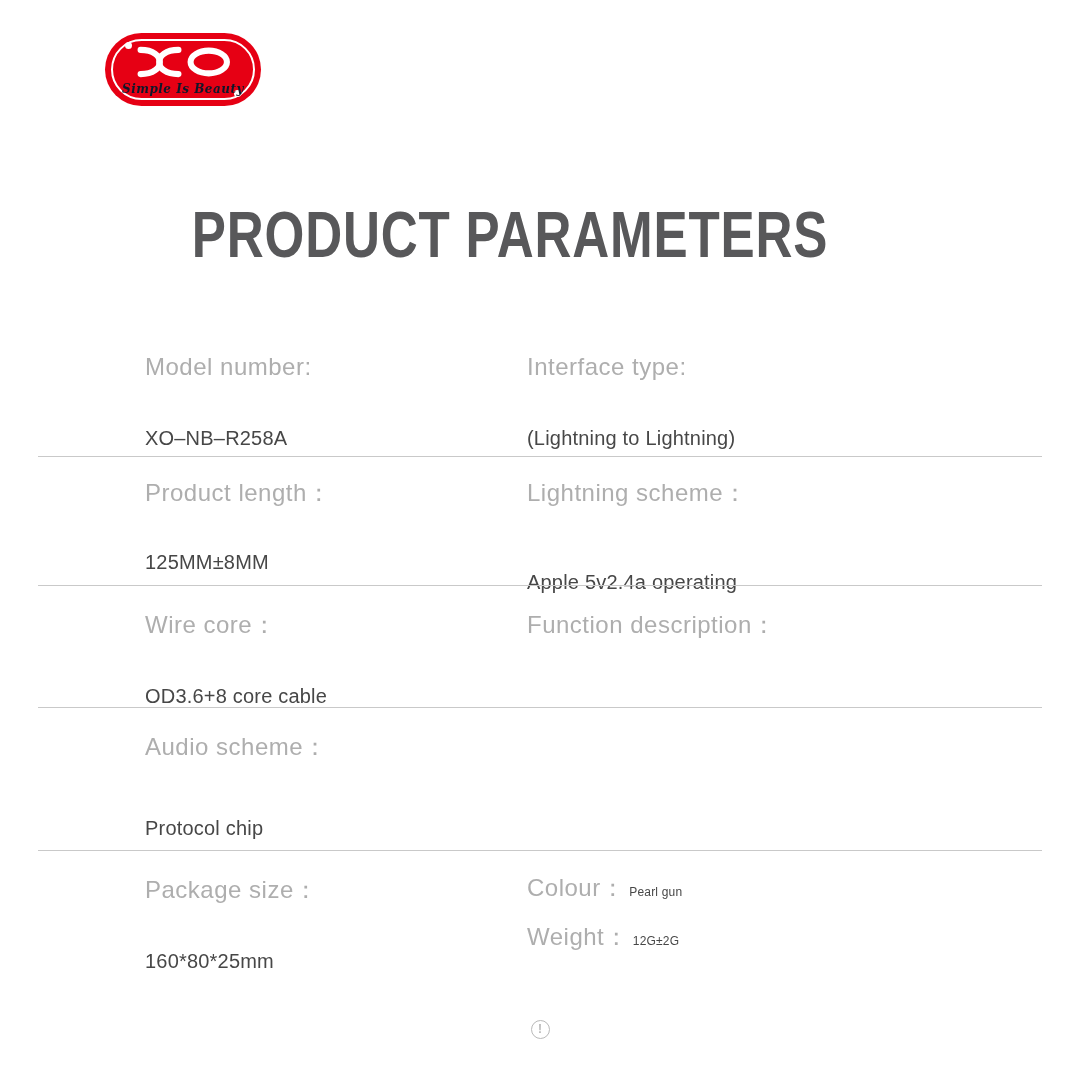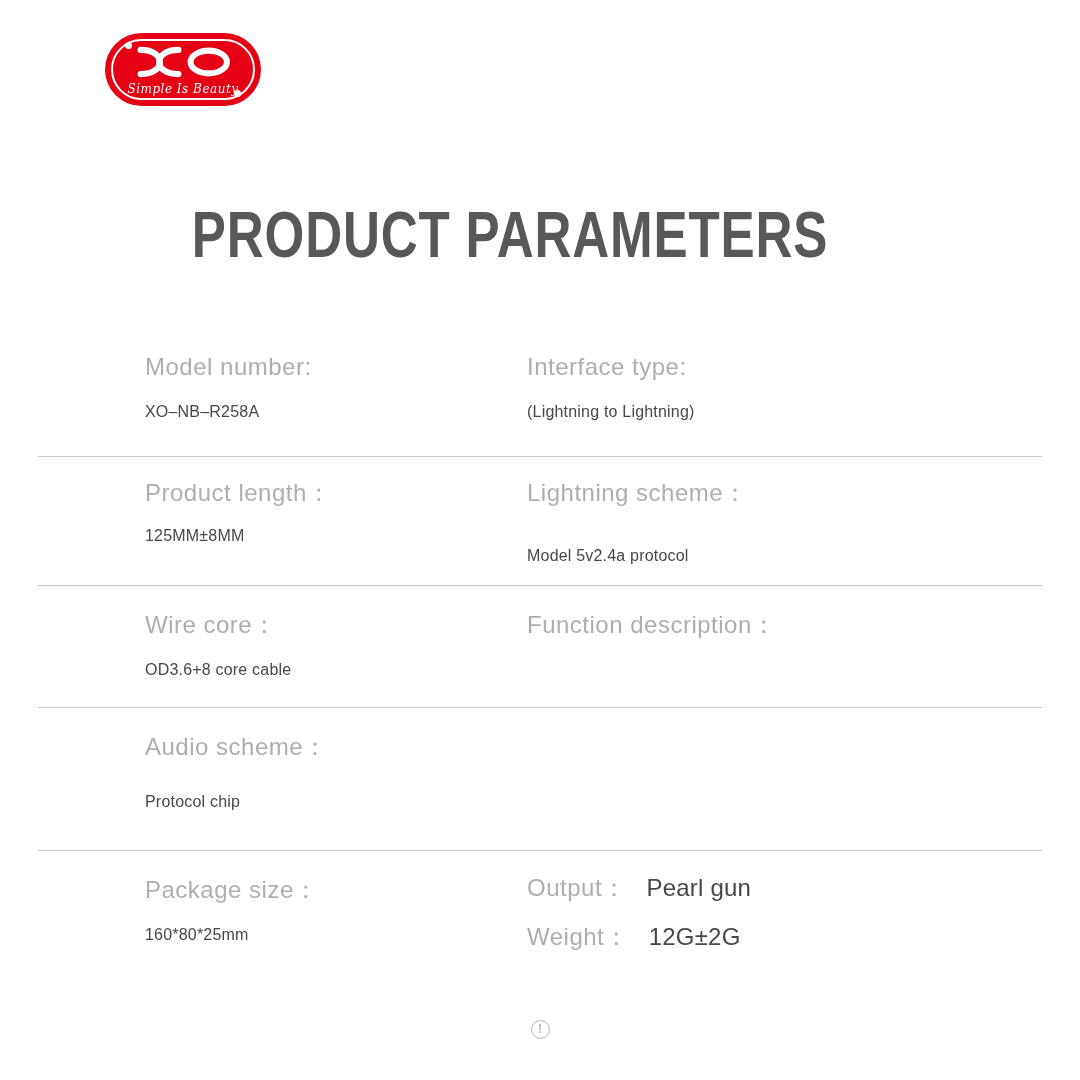--- a/index.html
+++ b/index.html
@@ -15,44 +15,45 @@
   .logo-ring{
     position:absolute;left:6px;top:6px;right:6px;bottom:6px;
     border:2.5px solid #ffffff;border-radius:31px;
   }
   .logo-dot{position:absolute;width:7px;height:7px;border-radius:50%;background:#ffffff;}
   .logo-dot.d1{left:20px;top:9px;}
   .logo-dot.d2{right:20px;bottom:9px;}
   .logo-xo{position:absolute;left:28px;top:11px;width:100px;height:36px;}
   .logo-tagline{
     position:absolute;left:0;right:0;bottom:11px;text-align:center;
-    color:#ffffff;font-family:"DejaVu Serif", serif;font-style:italic;font-weight:normal;
+    color:#0f172a;font-family:"DejaVu Serif", serif;font-style:italic;font-weight:bold;
     font-size:12px;letter-spacing:0.5px;line-height:1;
   }
   
   .title{
     position:absolute;top:203px;left:0;width:1080px;margin:0 0 0 -30px;
     text-align:center;font-size:64px;font-weight:bold;color:#58585a;
     letter-spacing:1px;line-height:1;transform:scaleX(0.8);
   }
   
   .label{
     position:absolute;font-size:24px;color:#aeaeae;line-height:1;letter-spacing:0.5px;
     white-space:nowrap;
   }
   .value{
-    position:absolute;font-size:16px;color:#474747;line-height:1;letter-spacing:0.2px;
+    position:absolute;font-size:20px;color:#474747;line-height:1;letter-spacing:0.2px;
     white-space:nowrap;
+    margin-top:24px;
   }
   .lcol{left:145px;}
   .rcol{left:527px;}
   .divider{position:absolute;left:38px;right:38px;height:1px;background:#c9c9c9;}
   .inline-line{position:absolute;white-space:nowrap;line-height:1;}
   .inline-line .lbl{font-size:24px;color:#aeaeae;letter-spacing:0.5px;}
-  .inline-line .val{font-size:24px;color:#474747;margin-left:20px;letter-spacing:0.2px;}
+  .inline-line .val{font-size:12px;color:#474747;margin-left:4px;letter-spacing:0.2px;}
   
   .footer{
     position:absolute;top:1017px;left:0;width:1080px;height:24px;
     display:flex;align-items:center;justify-content:center;gap:12px;
     color:#b9b9b9;font-size:17px;line-height:1;
   }
   .footer-icon{
     box-sizing:border-box;width:19px;height:19px;border:1.5px solid #b9b9b9;border-radius:50%;
     display:flex;align-items:center;justify-content:center;
     font-size:12px;font-weight:bold;color:#b9b9b9;flex:0 0 auto;
@@ -79,36 +80,36 @@
 
   <div class="label lcol" style="top:355px">Model number:</div>
   <div class="value lcol" style="top:404px">XO–NB–R258A</div>
   <div class="label rcol" style="top:355px">Interface type:</div>
   <div class="value rcol" style="top:404px">(Lightning to Lightning)</div>
   <div class="divider" style="top:456px"></div>
 
   <div class="label lcol" style="top:481px">Product length：</div>
   <div class="value lcol" style="top:528px">125MM±8MM</div>
   <div class="label rcol" style="top:481px">Lightning scheme：</div>
-  <div class="value rcol" style="top:548px">Model 5v2.4a protocol</div>
+  <div class="value rcol" style="top:548px">Apple 5v2.4a operating</div>
   <div class="divider" style="top:585px"></div>
 
   <div class="label lcol" style="top:613px">Wire core：</div>
   <div class="value lcol" style="top:662px">OD3.6+8 core cable</div>
   <div class="label rcol" style="top:613px">Function description：</div>
   <div class="divider" style="top:707px"></div>
 
   <div class="label lcol" style="top:735px">Audio scheme：</div>
   <div class="value lcol" style="top:794px">Protocol chip</div>
   <div class="divider" style="top:850px"></div>
 
   <div class="label lcol" style="top:878px">Package size：</div>
   <div class="value lcol" style="top:927px">160*80*25mm</div>
   <div class="inline-line rcol" style="top:876px">
-    <span class="lbl">Output：</span><span class="val">Pearl gun</span>
+    <span class="lbl">Colour：</span><span class="val">Pearl gun</span>
   </div>
   <div class="inline-line rcol" style="top:925px">
     <span class="lbl">Weight：</span><span class="val">12G±2G</span>
   </div>
 
   <div class="footer">
     <span class="footer-icon">
       <span>!</span>
     </span>
   </div>

